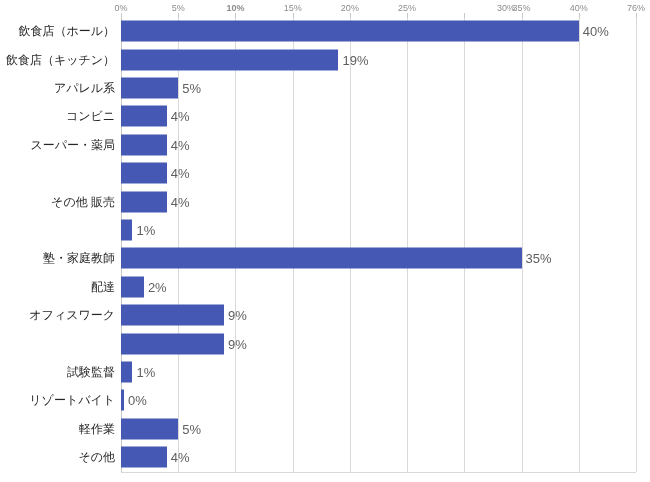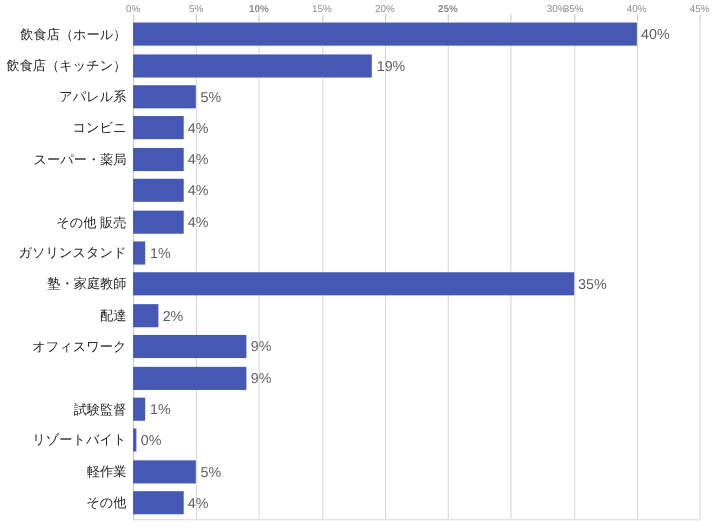--- a/index.html
+++ b/index.html
@@ -112,33 +112,33 @@
       <div class="tickmark" style="left: 235.444px;"></div>
       <div class="tick-label" style="left: 235.444px; font-weight: bold;">10%</div>
       <div class="gridline" style="left: 292.667px;"></div>
       <div class="tickmark" style="left: 292.667px;"></div>
       <div class="tick-label" style="left: 292.667px;">15%</div>
       <div class="gridline" style="left: 349.889px;"></div>
       <div class="tickmark" style="left: 349.889px;"></div>
       <div class="tick-label" style="left: 349.889px;">20%</div>
       <div class="gridline" style="left: 407.111px;"></div>
       <div class="tickmark" style="left: 407.111px;"></div>
-      <div class="tick-label" style="left: 407.111px; font-weight: bold;">25%</div>
+      <div class="tick-label" style="left: 407.111px;">25%</div>
       <div class="gridline" style="left: 464.333px;"></div>
       <div class="tickmark" style="left: 464.333px;"></div>
       <div class="tick-label" style="left: 483px; margin-left: 23px;">30%</div>
       <div class="gridline" style="left: 521.556px;"></div>
       <div class="tickmark" style="left: 521.556px;"></div>
       <div class="tick-label" style="left: 521.556px;">35%</div>
       <div class="gridline" style="left: 578.778px;"></div>
       <div class="tickmark" style="left: 578.778px;"></div>
       <div class="tick-label" style="left: 578.778px;">40%</div>
       <div class="gridline" style="left: 636px;"></div>
       <div class="tickmark" style="left: 636px;"></div>
-      <div class="tick-label" style="left: 636px;">45%</div>
+      <div class="tick-label" style="left: 636px;">76%</div>
     </div>
 
   <div class="bottom-axis"></div>
 
   <div id="rows-layer">
       <div class="row" style="top: 17px;">
         <div class="cat-label">飲食店（ホール）</div>
         <div class="bar" style="width: 457.778px; background: rgb(69, 89, 180);"></div>
         <div class="bar-value" style="left: 582.778px;">40%</div>
       </div>
@@ -165,21 +165,20 @@
       <div class="row" style="top: 159px;">
         <div class="bar" style="width: 45.7778px; background: rgb(69, 89, 180);"></div>
         <div class="bar-value" style="left: 170.778px;">4%</div>
       </div>
       <div class="row" style="top: 187.4px;">
         <div class="cat-label">その他 販売</div>
         <div class="bar" style="width: 45.7778px; background: rgb(69, 89, 180);"></div>
         <div class="bar-value" style="left: 170.778px;">4%</div>
       </div>
       <div class="row" style="top: 215.8px;">
-        <div class="cat-label">ガソリンスタンド</div>
         <div class="bar" style="width: 11.4444px; background: rgb(69, 89, 180);"></div>
         <div class="bar-value" style="left: 136.444px;">1%</div>
       </div>
       <div class="row" style="top: 244.2px;">
         <div class="cat-label">塾・家庭教師</div>
         <div class="bar" style="width: 400.556px; background: rgb(69, 89, 180);"></div>
         <div class="bar-value" style="left: 525.556px;">35%</div>
       </div>
       <div class="row" style="top: 272.6px;">
         <div class="cat-label">配達</div>

